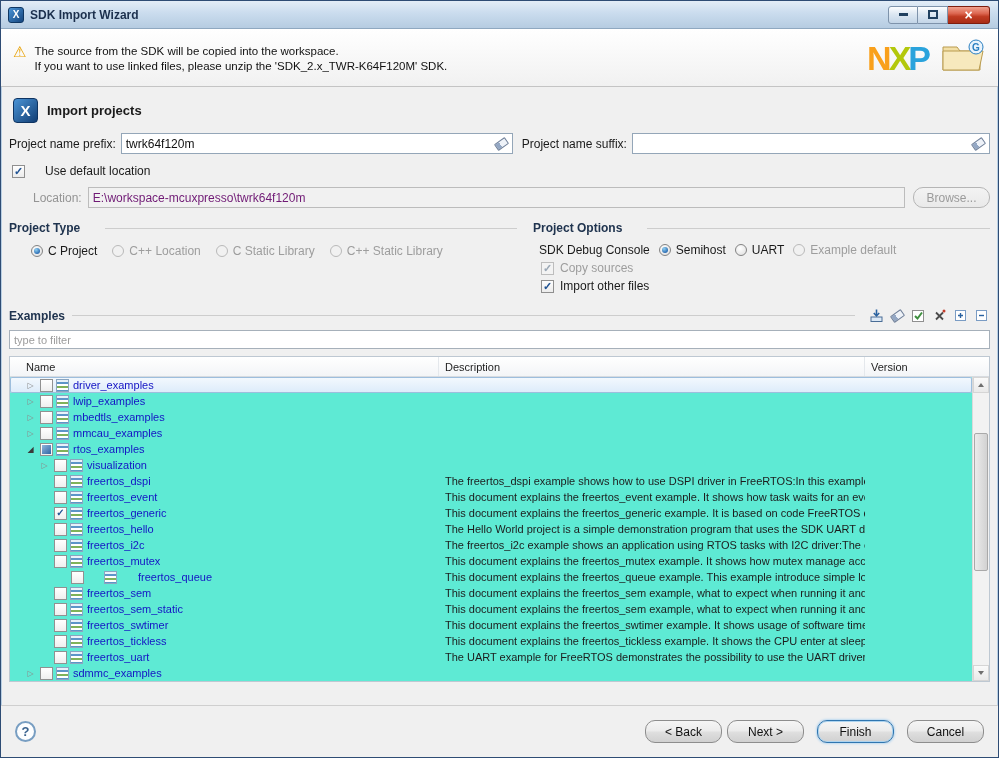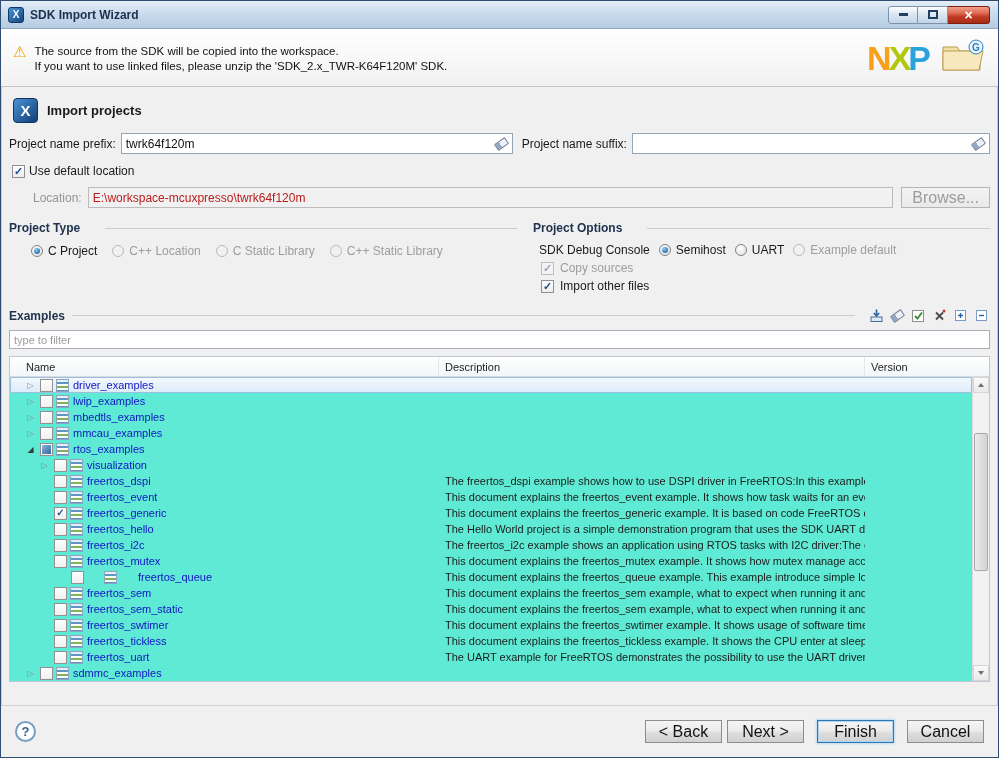--- a/index.html
+++ b/index.html
@@ -35,29 +35,29 @@
 .page-title{font-size:13px;font-weight:bold}
 .fields-row{display:flex;align-items:center}
 .fields-row .flabel{flex:none;margin-right:5px;white-space:nowrap}
 .fields-row .flabel.second{margin-left:9px}
 .input-wrap{display:flex;align-items:center;height:21px;border:1px solid #94a6b8;background:#fff;padding-right:2px}
 .input-wrap input{flex:1;min-width:0;border:0;outline:0;height:100%;padding:0 4px;font:12px "Liberation Sans",sans-serif;color:#111;background:transparent}
 .prefix-wrap{width:392px}
 .suffix-wrap{flex:1}
 .eraser-shape{display:inline-block;width:13px;height:8px;transform:rotate(-35deg);border:1px solid #70809a;border-radius:1px;background:linear-gradient(90deg,#93a7c4 0 38%,#eef2f8 38%)}
 .eraser-btn{flex:none;width:17px;height:17px;display:flex;align-items:center;justify-content:center;cursor:pointer}
-.checkline{display:flex;align-items:center;gap:4px;margin:10px 0 0 3px}
+.checkline{display:flex;align-items:center;gap:20px;margin:10px 0 0 3px}
 .cbox{width:13px;height:13px;border:1px solid #8f8f8f;background:linear-gradient(#fefefe,#ececec);display:flex;align-items:center;justify-content:center;flex:none}
 .cbox.checked::before{content:"✓";font-size:11px;font-weight:bold;color:#215393;line-height:1}
 .cbox.disabled{border-color:#bdbdbd;background:#f3f3f3}
 .cbox.disabled.checked::before{color:#9aa7b5}
 .location-row{display:flex;align-items:center;margin:9px 0 0 24px;gap:6px}
 .loc-label{color:#949494}
-.loc-input{flex:1;height:21px;border:1px solid #bcbcbc;background:#f1f1f1;color:#b91c1c;padding:0 4px;font:12px "Liberation Sans",sans-serif}
-.btn{min-width:77px;height:23px;padding:0 10px;display:inline-flex;align-items:center;justify-content:center;border:1px solid #8d8d8d;border-radius:0;background:linear-gradient(#f5f5f5,#ececec 45%,#dedede 55%,#d0d0d0);font-size:16px;color:#111;cursor:pointer;white-space:nowrap}
+.loc-input{flex:1;height:21px;border:1px solid #bcbcbc;background:#f1f1f1;color:#701a75;padding:0 4px;font:12px "Liberation Sans",sans-serif}
+.btn{min-width:77px;height:23px;padding:0 10px;display:inline-flex;align-items:center;justify-content:center;border:1px solid #8d8d8d;border-radius:10px;background:linear-gradient(#f5f5f5,#ececec 45%,#dedede 55%,#d0d0d0);font-size:12px;color:#111;cursor:pointer;white-space:nowrap}
 .btn.disabled{color:#9b9b9b;background:linear-gradient(#f3f3f3,#e9e9e9);border-color:#b5b5b5;cursor:default}
 .browse-btn{height:21px;margin-left:2px}
 
 .groups-row{display:flex;margin-top:13px;gap:16px}
 .group-left{width:508px;flex:none}
 .group-right{flex:1;min-width:0}
 .group-head{display:flex;align-items:center;gap:25px}
 .group-title{font-weight:bold;color:#20344f;white-space:nowrap}
 .rule{flex:1;height:1px;background:#cdcdcd}
 .radio-row{display:flex;gap:15px;margin:9px 0 0 22px}

